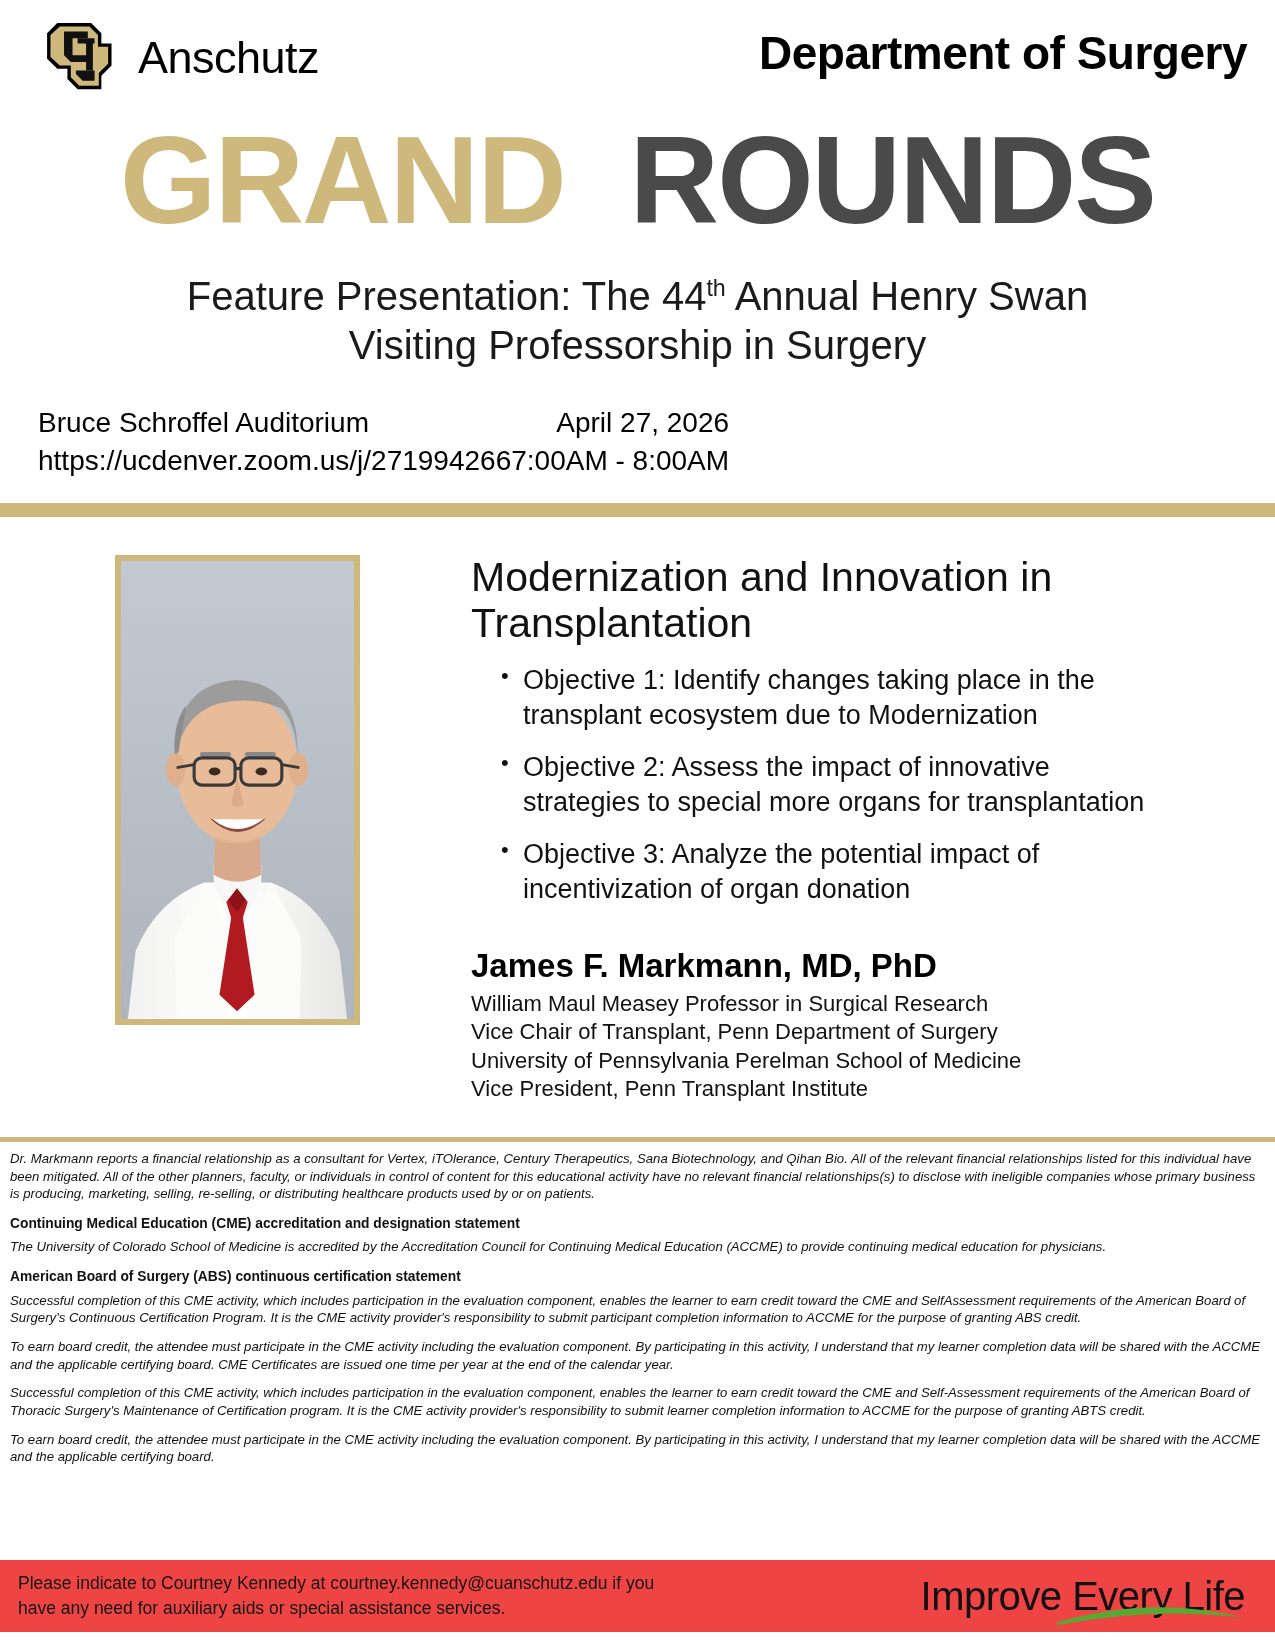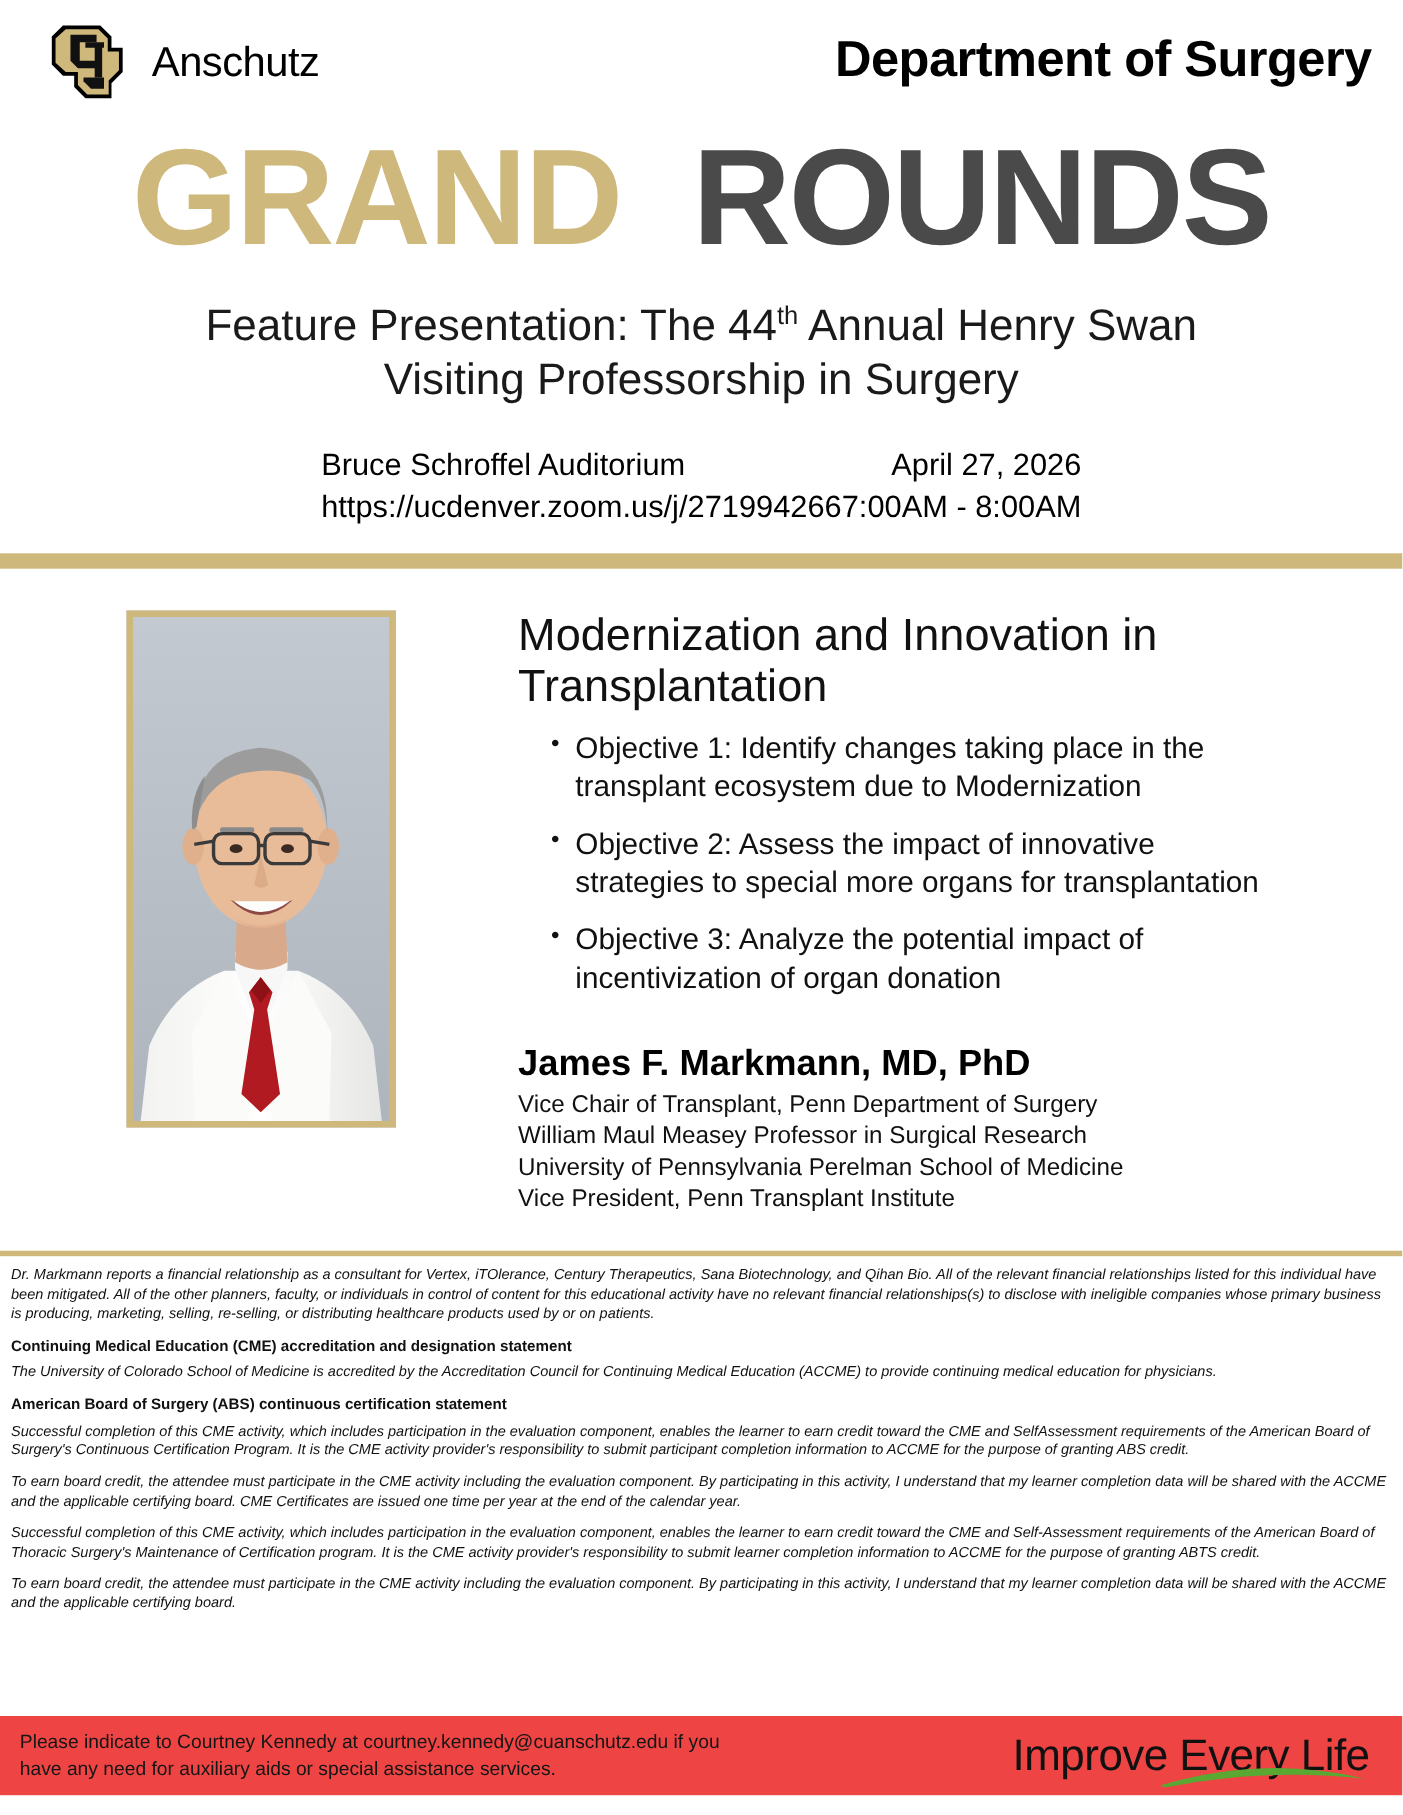--- a/index.html
+++ b/index.html
@@ -28,21 +28,21 @@
     display: flex;
     align-items: center;
     gap: 14px;
   }
   .cu-logo {
     width: 86px;
     height: 78px;
     display: block;
   }
   .anschutz-word {
-    font-size: 38px;
+    font-size: 45px;
     letter-spacing: -0.5px;
     color: #000;
     line-height: 1;
     font-weight: 400;
   }
   .dept-title {
     position: absolute;
     right: 28px;
     top: 26px;
     font-size: 46px;
@@ -77,21 +77,21 @@
   }
   .feature sup {
     font-size: 0.58em;
     vertical-align: super;
     line-height: 0;
   }
 
   
   .locdate {
     display: flex;
-    justify-content: center;
+    justify-content: flex-start;
     align-items: flex-start;
     margin-top: 34px;
     padding: 0 38px 0 38px;
     font-size: 28px;
     line-height: 1.38;
     color: #000;
   }
   .locdate .right { text-align: right; }
 
   
@@ -333,22 +333,22 @@
 
   <div class="content-col">
     <h1 class="talk-title">Modernization and Innovation in Transplantation</h1>
     <ul class="objectives">
       <li>Objective 1: Identify changes taking place in the transplant ecosystem due to Modernization</li>
       <li>Objective 2: Assess the impact of innovative strategies to special more organs for transplantation</li>
       <li>Objective 3: Analyze the potential impact of incentivization of organ donation</li>
     </ul>
     <div class="speaker-name">James F. Markmann, MD, PhD</div>
     <div class="speaker-cred">
+      <div>William Maul Measey Professor in Surgical Research</div>
       <div>Vice Chair of Transplant, Penn Department of Surgery</div>
-      <div>William Maul Measey Professor in Surgical Research</div>
       <div>University of Pennsylvania Perelman School of Medicine</div>
       <div>Vice President, Penn Transplant Institute</div>
     </div>
   </div>
 </div>
 
 <div class="rule-gold"></div>
 
 <div class="disclosures">
   <p class="tight">Dr. Markmann reports a financial relationship as a consultant for Vertex, iTOlerance, Century Therapeutics, Sana Biotechnology, and Qihan Bio. All of the relevant financial relationships listed for this individual have been mitigated. All of the other planners, faculty, or individuals in control of content for this educational activity have no relevant financial relationships(s) to disclose with ineligible companies whose primary business is producing, marketing, selling, re-selling, or distributing healthcare products used by or on patients.</p>

